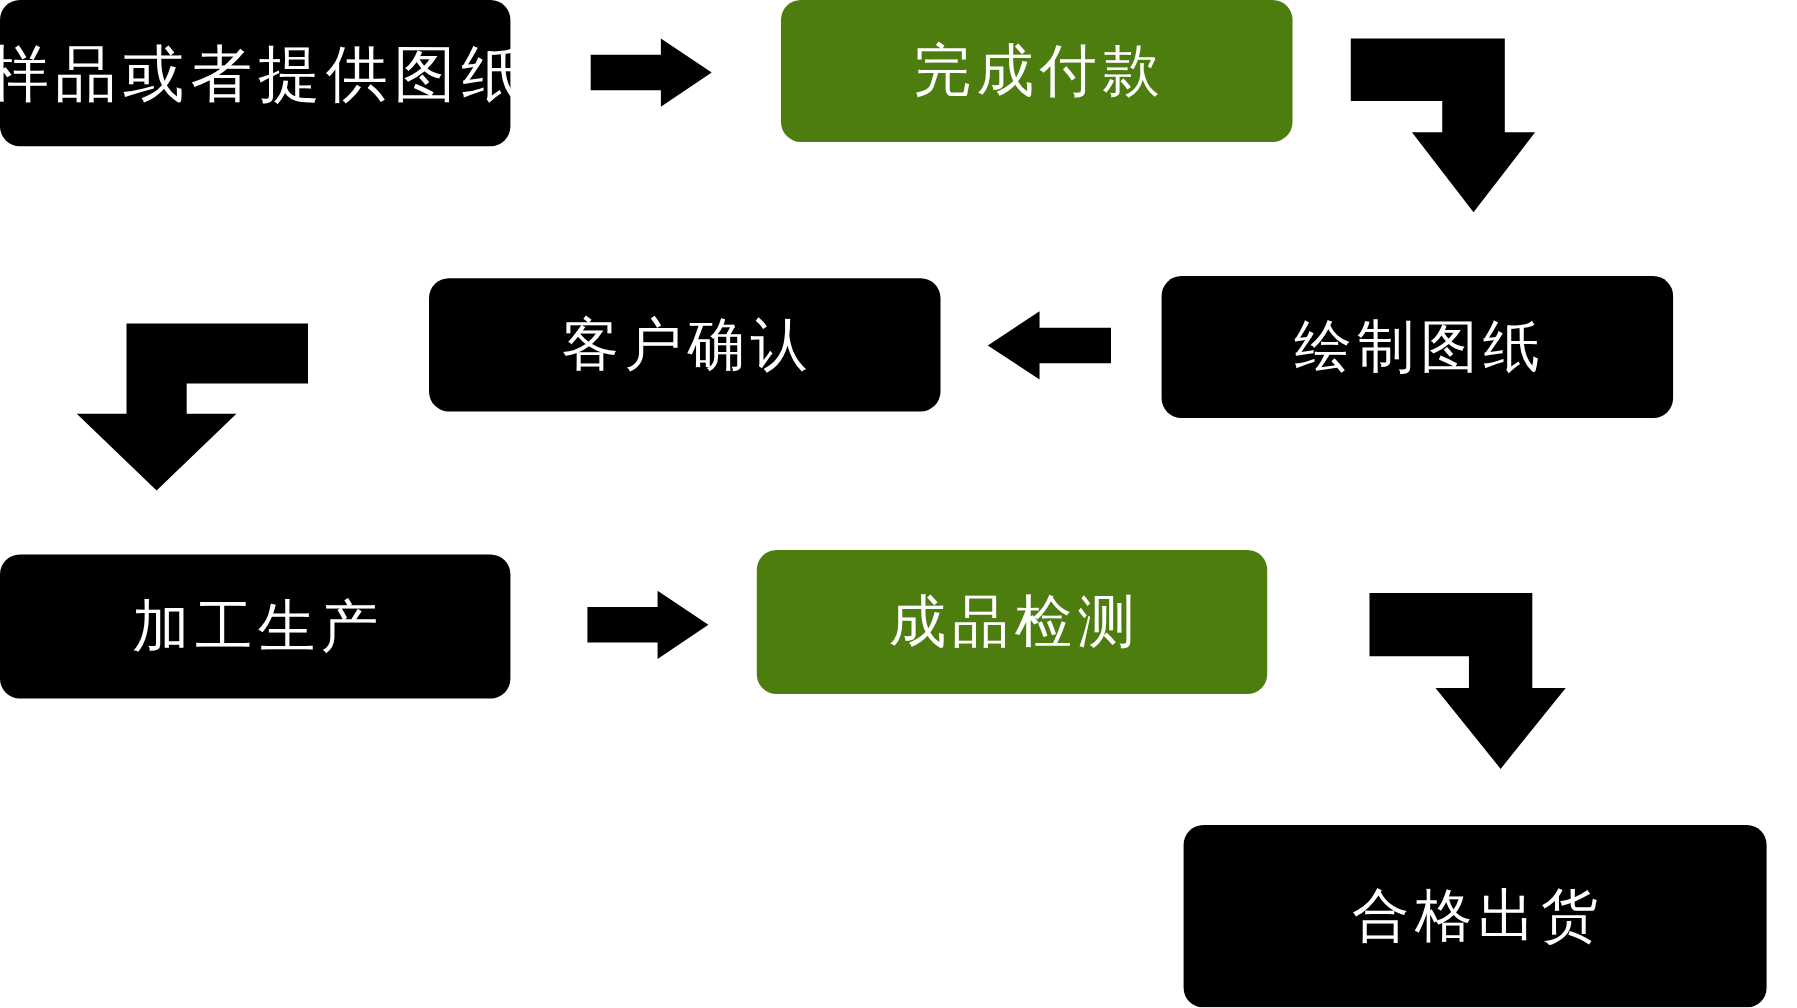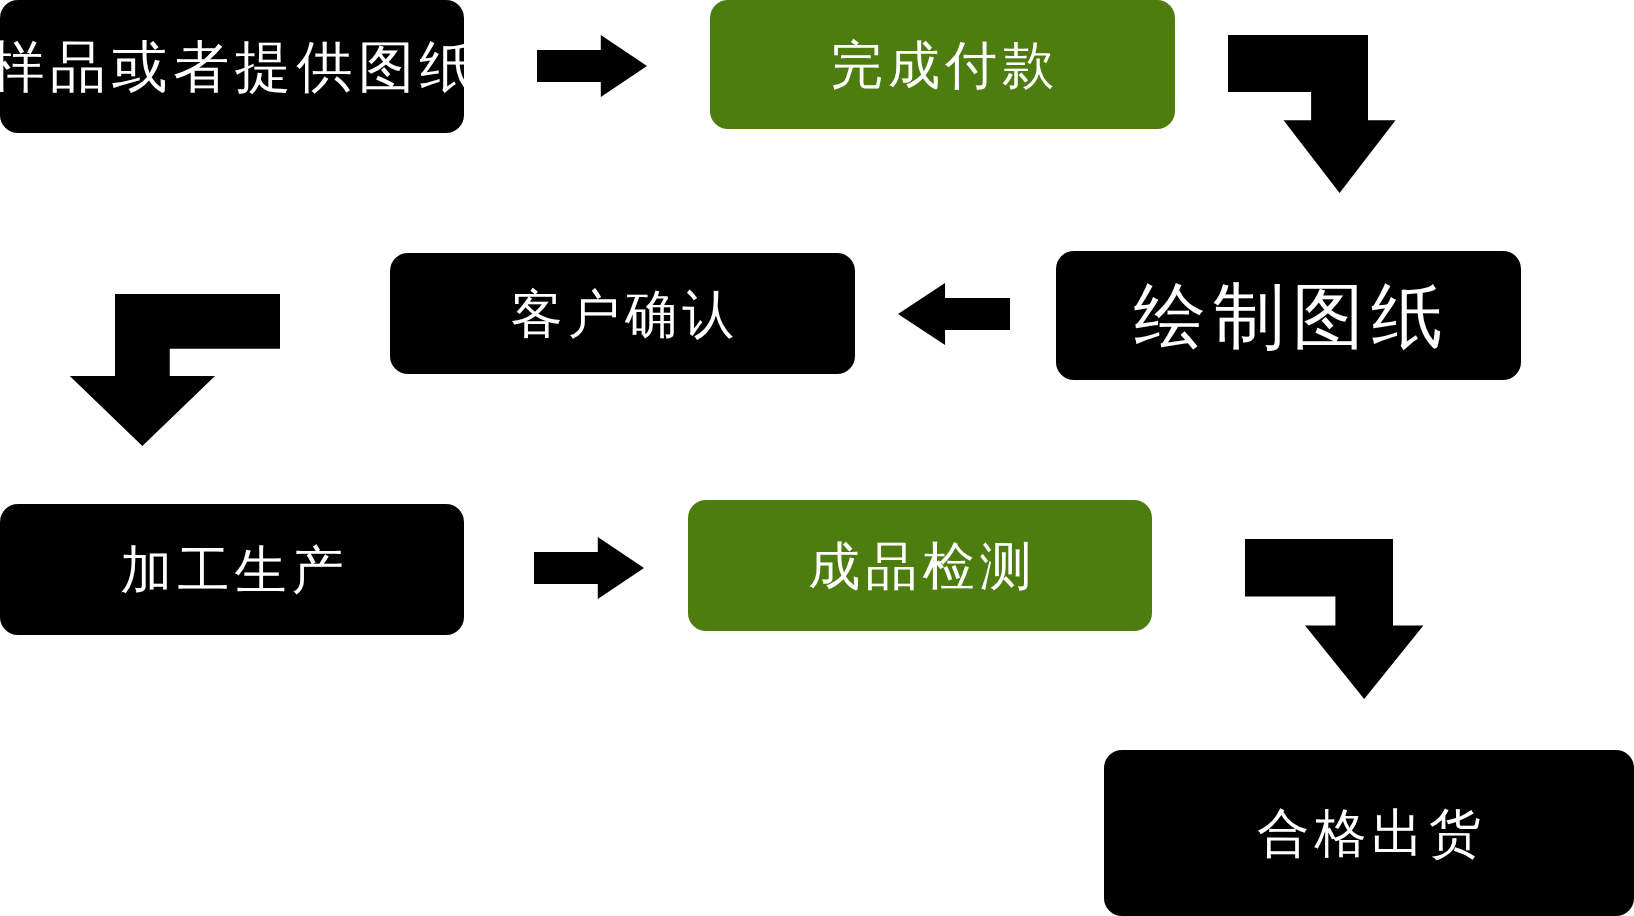--- a/index.html
+++ b/index.html
@@ -46,37 +46,37 @@
 <div id="canvas" style="background: rgb(255, 255, 255);">
 
   <div class="node" style="left: 0px; top: 0px; width: 464px; height: 133px; font-size: 56px; background: rgb(0, 0, 0); color: rgb(255, 255, 255);">
     <span class="node-label">样品或者提供图纸</span>
   </div>
 
   <div class="node" style="left: 710px; top: 0px; width: 465px; height: 129px; font-size: 52px; background: #4d7c0f; color: rgb(255, 255, 255);">
     <span class="node-label">完成付款</span>
   </div>
 
-  <div class="node" style="left: 1056px; top: 251px; width: 465px; height: 129px; font-size: 72px; background: rgb(0, 0, 0); color: rgb(255, 255, 255);">
+  <div class="node" style="left: 1056px; top: 251px; width: 465px; height: 129px; font-size: 52px; background: rgb(0, 0, 0); color: rgb(255, 255, 255);">
     <span class="node-label">绘制图纸</span>
   </div>
 
   <div class="node" style="left: 0px; top: 504px; width: 464px; height: 131px; font-size: 52px; background: rgb(0, 0, 0); color: rgb(255, 255, 255);">
     <span class="node-label">加工生产</span>
   </div>
 
   <div class="node" style="left: 390px; top: 253px; width: 465px; height: 121px; font-size: 52px; background: rgb(0, 0, 0); color: rgb(255, 255, 255);">
     <span class="node-label">客户确认</span>
   </div>
 
   <div class="node" style="left: 688px; top: 500px; width: 464px; height: 131px; font-size: 52px; background: #4d7c0f; color: rgb(255, 255, 255);">
     <span class="node-label">成品检测</span>
   </div>
 
-  <div class="node" style="left: 1104px; top: 750px; width: 530px; height: 166px; font-size: 52px; background: rgb(0, 0, 0); color: rgb(255, 255, 255);">
+  <div class="node" style="left: 1076px; top: 750px; width: 530px; height: 166px; font-size: 52px; background: rgb(0, 0, 0); color: rgb(255, 255, 255);">
     <span class="node-label">合格出货</span>
   </div>
 
   <div class="arrow" style="left: 537px; top: 35px; width: 110px; height: 62px;">
       <svg width="110" height="62" viewBox="0 0 110 62">
         <polygon points="0,14.879999999999999 63.800000000000004,14.879999999999999 63.800000000000004,0 110,31 63.800000000000004,62 63.800000000000004,47.120000000000005 0,47.120000000000005" fill="#000000"></polygon>
       </svg>
     </div>
   <div class="arrow" style="left: 1228px; top: 35px; width: 140px; height: 158px;">
       <svg width="140" height="158" viewBox="0 0 140 158">

